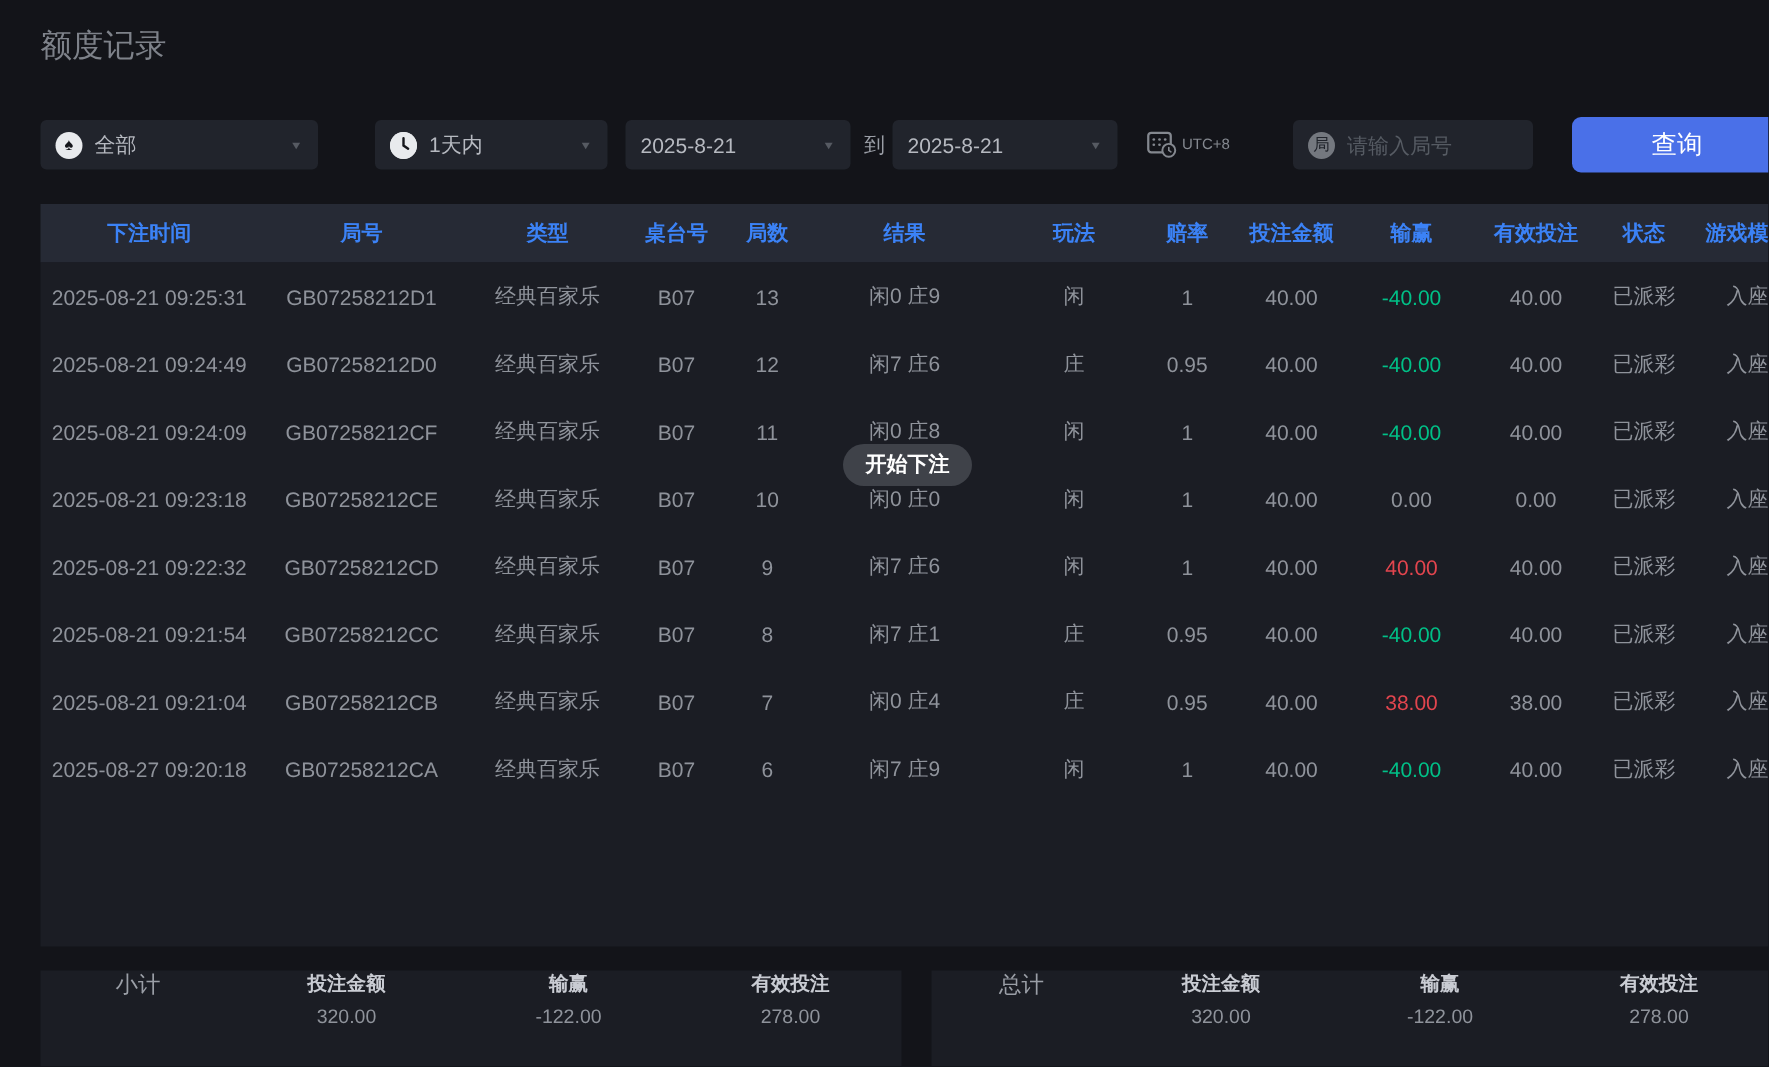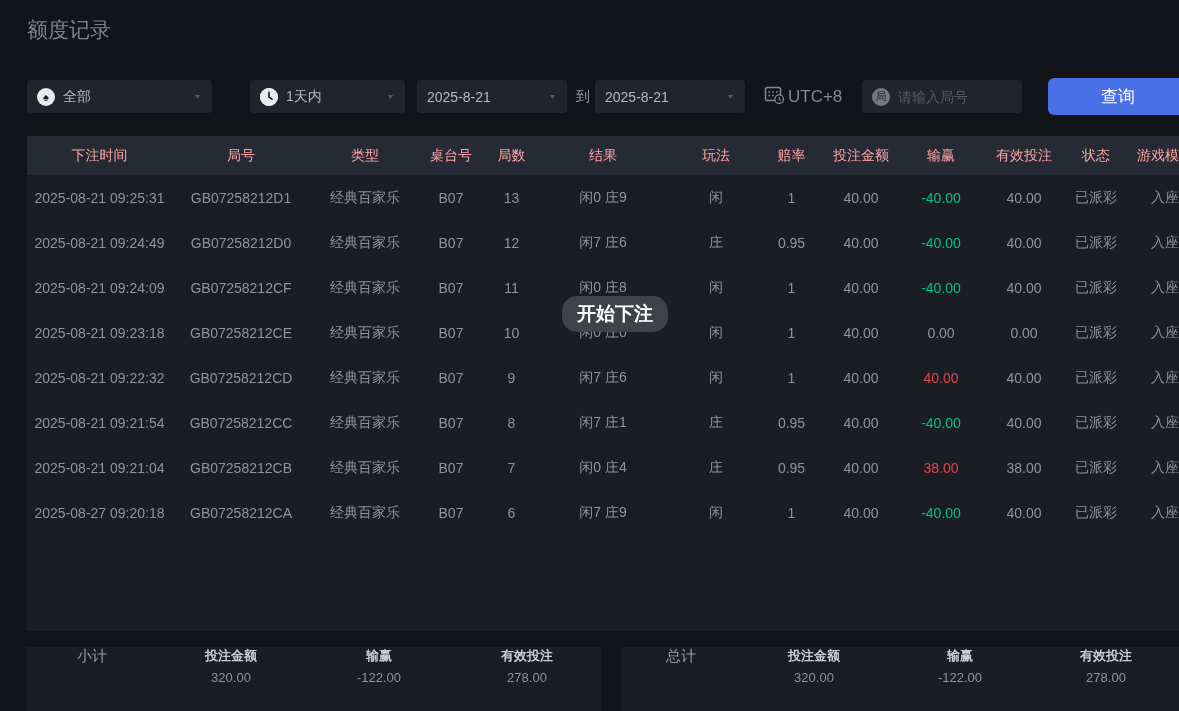--- a/index.html
+++ b/index.html
@@ -16,39 +16,39 @@
   
   .filterbar{position:absolute;left:0;top:80px;width:1179px;height:33px}
   .ctrl{position:absolute;top:0;height:33px;background:#21242c;border-radius:4px;display:flex;align-items:center;padding:0 10px;font-size:14px;color:#b6b9c0;cursor:pointer}
   .ctrl .chev{margin-left:auto;font-size:9px;color:#565a62;transform:scaleY(.8)}
   .circle-ic{width:18px;height:18px;border-radius:50%;background:#e8eaed;color:#15161b;display:flex;align-items:center;justify-content:center;font-size:11px;margin-right:8px;flex:0 0 auto}
   .sel-game{left:27px;width:185px}
   .sel-time{left:250px;width:155px}
   .sel-date1{left:417px;width:150px}
   .to-label{position:absolute;left:571px;top:0;width:24px;height:33px;display:flex;align-items:center;justify-content:center;font-size:14px;color:#9a9ea6}
   .sel-date2{left:595px;width:150px}
-  .utc{position:absolute;left:764px;top:0;height:33px;display:flex;align-items:center;gap:3px;color:#84888f;font-size:17px}
+  .utc{position:absolute;left:764px;top:0;height:33px;display:flex;align-items:center;gap:3px;color:#84888f;font-size:10px}
   .round-input{position:absolute;left:862px;top:0;width:160px;height:33px;background:#21242c;border-radius:4px;display:flex;align-items:center;padding:0 10px}
   .badge-ic{width:18px;height:18px;border-radius:50%;background:#74787f;color:#21242c;display:flex;align-items:center;justify-content:center;font-size:11px;margin-right:8px;flex:0 0 auto}
   .round-input input{background:transparent;border:none;outline:none;color:#b6b9c0;font-size:14px;width:100%;font-family:inherit}
   .round-input input::placeholder{color:#565b63}
   .query-btn{position:absolute;left:1048px;top:-2px;width:140px;height:37px;background:#4a70e8;border:none;border-radius:6px;color:#ffffff;font-size:17px;cursor:pointer;font-family:inherit}
 
   
   .thead{position:absolute;left:27px;top:136px;width:1183px;height:39px;background:#262a35;display:flex;align-items:center}
   .cell{flex:0 0 auto;text-align:center;white-space:nowrap;font-size:14px}
-  .cell.h{color:#fca5a5;font-weight:normal}
+  .cell.h{color:#3b82f6;font-weight:bold}
   .tbody{position:absolute;left:27px;top:175px;width:1183px;height:456px;background:#1b1d24}
   .trow{display:flex;align-items:center;height:45px;color:#8f939b}
   .c0{width:145px}.c1{width:138px}.c2{width:110px}.c3{width:62px}.c4{width:59px}.c5{width:124px}.c6{width:102px}.c7{width:49px}.c8{width:90px}.c9{width:70px}.c10{width:96px}.c11{width:48px}.c12{width:90px}
   .green{color:#00c087}
   .red{color:#e2454e}
 
   
-  .tooltip{position:absolute;left:562px;top:296px;padding:5px 15px;background:rgba(65,68,75,.96);border-radius:15px;color:#ffffff;font-size:19px;font-weight:bold;z-index:5;white-space:nowrap}
+  .tooltip{position:absolute;left:562px;top:296px;padding:5px 15px;background:rgba(65,68,75,.96);border-radius:15px;color:#ffffff;font-size:14px;font-weight:bold;z-index:5;white-space:nowrap}
 
   
   .panel{position:absolute;top:647px;height:64px;background:#1b1d24;display:flex;}
   .panel-sub{left:27px;width:574px}
   .panel-tot{left:621px;width:558px}
   .panel-label{flex:0 0 auto;text-align:center;font-size:15px;color:#9a9ea6}
   .panel-sub .panel-label{width:130px}
   .panel-tot .panel-label{width:120px}
   .stats{flex:1;display:flex}
   .stat{flex:1;text-align:center}

